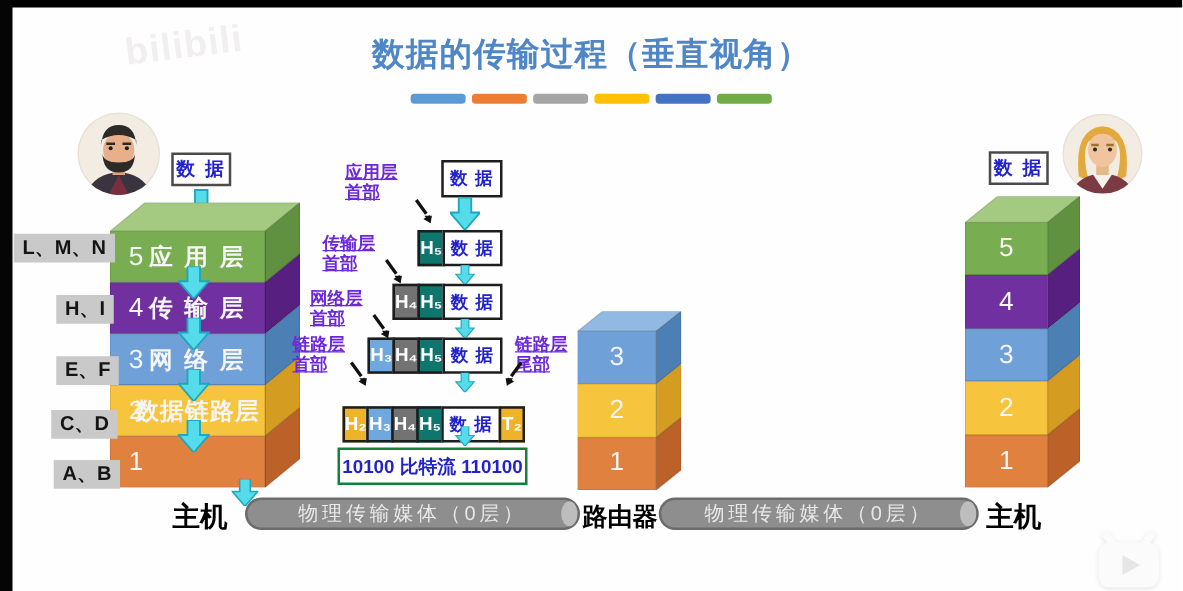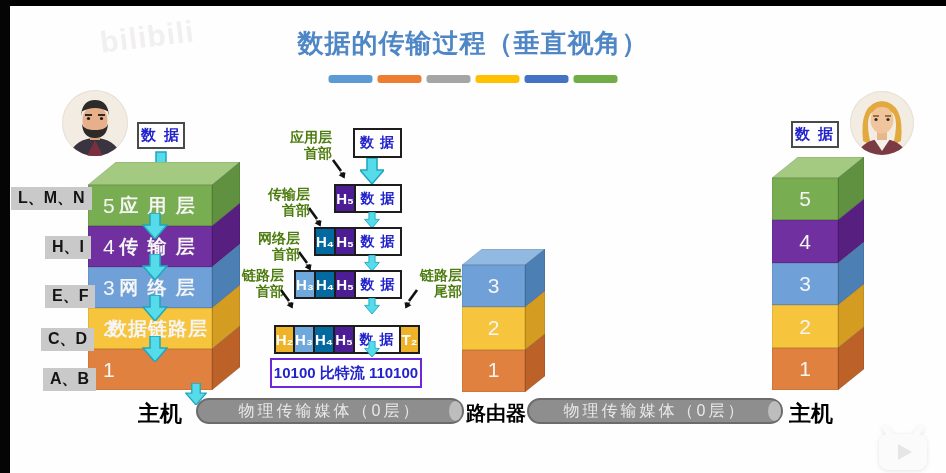--- a/index.html
+++ b/index.html
@@ -37,32 +37,32 @@
           color:#f5f5f5; font-size:21px; }
 
   .caption { position:absolute; color:#000000; font-weight:bold; }
 
   .pipe { position:absolute; height:26px; background:#8e8e8e; border:2px solid #6b6b6b; border-radius:13px;
           display:flex; align-items:center; justify-content:center;
           color:#e8e8e8; font-size:16px; letter-spacing:3px; }
   .pipe::after { content:""; position:absolute; right:0; top:1px; width:13px; height:20px;
                  background:#bdbdbd; border-radius:50%; }
 
-  .hlabel { position:absolute; font-size:14px; font-weight:bold; color:#4d7c0f; line-height:1.12; text-align:right; }
+  .hlabel { position:absolute; font-size:14px; font-weight:bold; color:#6d28d9; line-height:1.12; text-align:left;text-decoration:underline; }
 
   .erow { position:absolute; display:flex; height:29px; }
   .cell { display:flex; align-items:center; justify-content:center; border:2px solid #1d1d1d;
           font-weight:bold; font-size:15px; width:22px; height:100%; color:#fff; }
   .cell + .cell { margin-left:-2px; }
   .cell.data { width:48px; background:#fff; color:#2323cc; font-size:14px; letter-spacing:1px; }
-  .c-h5 { background:#4c1d95; } .c-h4 { background:#0369a1; }
+  .c-h5 { background:#0f766e; } .c-h4 { background:#737373; }
   .c-h3 { background:#6fa8dc; } .c-h2,.c-t2 { background:#efb32a; width:21px; }
 
   .bitstream { position:absolute; left:270px; top:358px; width:152px; height:30px; background:#fff;
-               border:2px solid #6d28d9; display:flex; align-items:center; justify-content:center;
+               border:2px solid #15803d; display:flex; align-items:center; justify-content:center;
                color:#2323cc; font-weight:bold; font-size:15px; }
 
   .play-wrap { position:absolute; left:874px; top:426px; }
 </style>
 </head>
 <body>
 
 <div class="stage">
 
   <svg width="0" height="0" style="position:absolute" aria-hidden="true">

